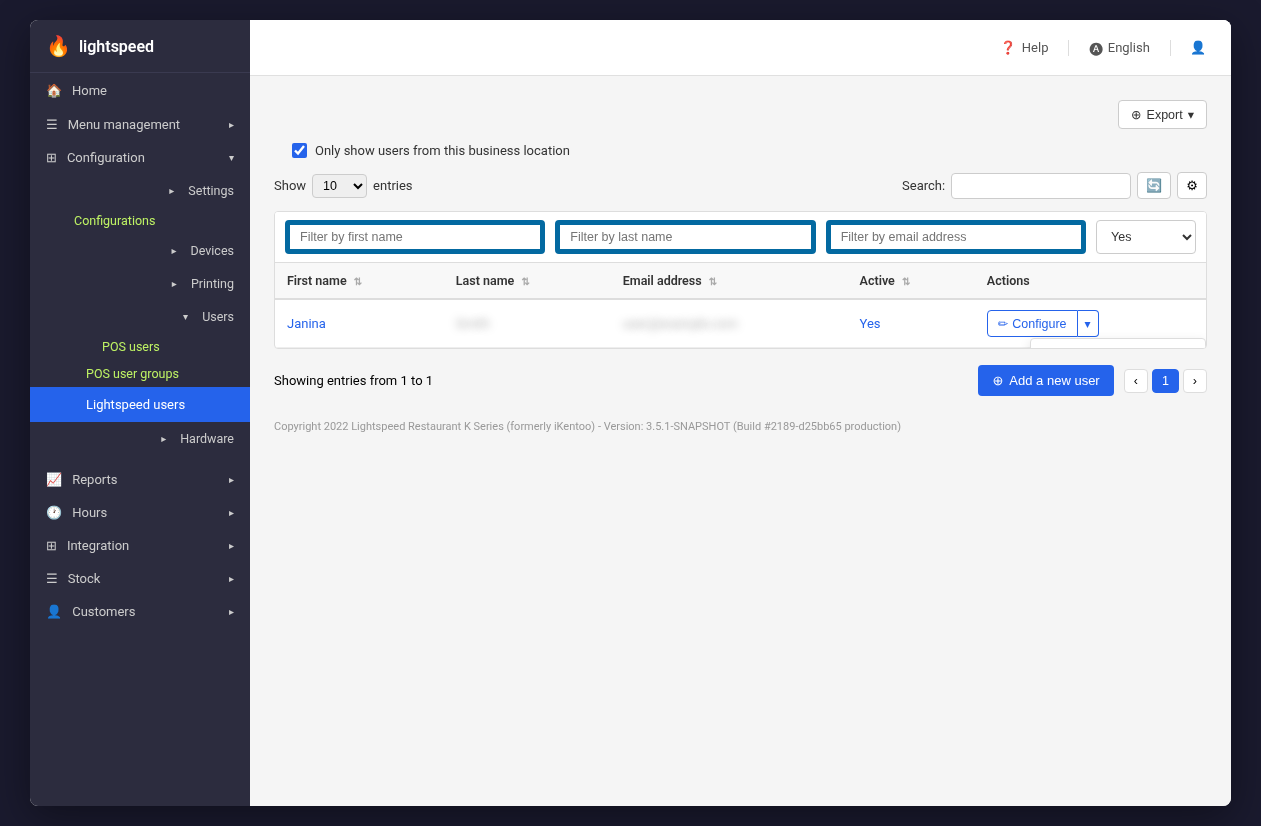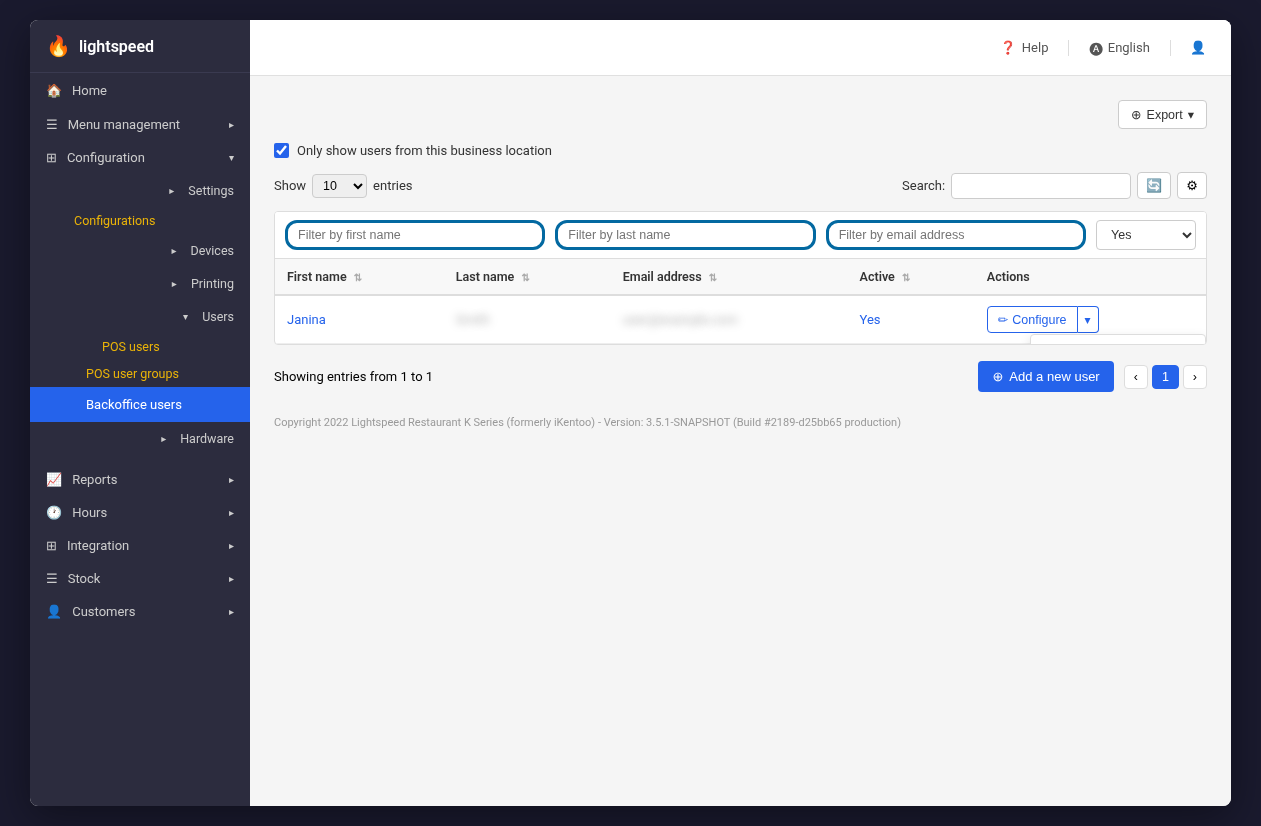--- a/index.html
+++ b/index.html
@@ -6,50 +6,50 @@
     body { font-family: -apple-system, BlinkMacSystemFont, 'Segoe UI', Roboto, sans-serif; font-size: 13px; background: #1a1a2e; display: flex; justify-content: center; align-items: center; min-height: 100vh; }
     .window { width: 1201px; height: 786px; background: #f0f0f0; border-radius: 8px; overflow: hidden; display: flex; box-shadow: 0 10px 40px rgba(0,0,0,0.4); }
     
     .sidebar { width: 220px; background: #2c2c3e; color: #ccc; flex-shrink: 0; display: flex; flex-direction: column; overflow-y: auto; }
     .sidebar-logo { padding: 14px 16px; display: flex; align-items: center; gap: 8px; border-bottom: 1px solid #3a3a50; }
     .logo-icon { color: #e84545; font-size: 20px; }
     .logo-text { color: #fff; font-size: 16px; font-weight: 600; }
     .sidebar-item { display: flex; align-items: center; gap: 10px; padding: 10px 16px; cursor: pointer; color: #ccc; font-size: 13px; }
     .sidebar-item.active { background: #2563eb; color: #fff; }
     .sidebar-item .icon { width: 16px; text-align: center; font-size: 13px; }
-    .sidebar-sub { padding-left: 32px; padding-top: 6px; padding-bottom: 6px; cursor: pointer; color: #eab308; font-size: 12.5px; display: block; }
+    .sidebar-sub { padding-left: 32px; padding-top: 6px; padding-bottom: 6px; cursor: pointer; color: #bef264; font-size: 12.5px; display: block; }
     .sidebar-parent { display: flex; align-items: center; gap: 10px; padding: 9px 16px; cursor: pointer; color: #ccc; font-size: 13px; }
     .sidebar-parent .chevron { margin-left: auto; font-size: 10px; }
     .sidebar-chevron-down::after { content: '▾'; }
     .sidebar-chevron-right::after { content: '▸'; }
     
     .main { flex: 1; display: flex; flex-direction: column; background: #f5f5f5; overflow: hidden; }
     
     .topbar { background: #fff; padding: 12px 24px; display: flex; align-items: center; justify-content: flex-end; gap: 20px; border-bottom: 1px solid #e0e0e0; min-height: 56px; }
     .topbar-item { display: flex; align-items: center; gap: 5px; color: #555; cursor: pointer; font-size: 13px; }
     
     .content { flex: 1; padding: 24px; overflow-y: auto; }
     .page-title { font-size: 20px; font-weight: 700; color: #222; margin-bottom: 20px; }
     
     .toolbar { display: flex; justify-content: flex-end; margin-bottom: 14px; }
     .btn-export { background: #fff; border: 1px solid #ccc; padding: 6px 12px; border-radius: 4px; cursor: pointer; font-size: 12.5px; color: #333; display: flex; align-items: center; gap: 5px; }
     
-    .checkbox-row { display: flex; align-items: flex-start; gap: 8px; margin-bottom: 14px; color: #333; font-size: 13px; }
+    .checkbox-row { display: flex; align-items: flex-start; gap: 8px; margin-bottom: 14px; color: #333; font-size: 13px; margin-left: 18px; }
     .checkbox-row input[type=checkbox] { width: 15px; height: 15px; accent-color: #2563eb; }
     
     .table-controls { display: flex; align-items: center; justify-content: space-between; margin-bottom: 12px; }
     .show-entries { display: flex; align-items: center; gap: 6px; font-size: 13px; color: #333; }
     .show-entries select { border: 1px solid #ccc; padding: 3px 6px; border-radius: 4px; font-size: 12.5px; }
     .search-box { display: flex; align-items: center; gap: 6px; }
     .search-box label { font-size: 13px; color: #333; }
     .search-box input { border: 1px solid #ccc; padding: 5px 8px; border-radius: 4px; font-size: 12.5px; width: 180px; }
     .search-btn { border: 1px solid #ccc; background: #fff; padding: 5px 8px; border-radius: 4px; cursor: pointer; font-size: 13px; }
     
     .filter-row { display: flex; gap: 10px; margin-bottom: 0; }
-    .filter-input { border: 3px solid #0369a1; padding: 5px 10px; border-radius: 12px; font-size: 12.5px; color: #888; flex: 1; }
+    .filter-input { border: 5px solid #0369a1; padding: 5px 10px; border-radius: 4px; font-size: 12.5px; color: #888; flex: 1; }
     .filter-select { border: 1px solid #ccc; padding: 5px 10px; border-radius: 4px; font-size: 12.5px; color: #333; background: #fff; width: 100px; }
     
     .table-wrap { background: #fff; border: 1px solid #ddd; border-radius: 4px; overflow: hidden; margin-top: 0; }
     table { width: 100%; border-collapse: collapse; }
     thead tr { background: #f8f8f8; border-bottom: 2px solid #ddd; }
     thead th { padding: 10px 12px; text-align: left; font-weight: 600; font-size: 12.5px; color: #333; cursor: pointer; }
     thead th .sort-icon { color: #aaa; font-size: 10px; margin-left: 4px; }
     tbody tr { border-bottom: 1px solid #eee; }
     tbody td { padding: 10px 12px; font-size: 13px; color: #333; }
     .link-blue { color: #2563eb; cursor: pointer; text-decoration: none; }
@@ -118,21 +118,21 @@
     </div>
 
     <div class="sidebar-parent" style="padding-left:28px; font-size:12.5px;">
       <span class="chevron sidebar-chevron-down"></span>
       <span style="margin-left:4px;">Users</span>
     </div>
 
     <span class="sidebar-sub" style="padding-left:72px;">POS users</span>
     <span class="sidebar-sub" style="padding-left:56px;">POS user groups</span>
     <div class="sidebar-item active" style="padding-left:56px;">
-      <span>Backoffice users</span>
+      <span>Lightspeed users</span>
     </div>
 
     <div class="sidebar-parent" style="padding-left:28px; font-size:12.5px;">
       <span class="chevron sidebar-chevron-right"></span>
       <span style="margin-left:4px;">Hardware</span>
     </div>
 
     <div class="sidebar-parent" style="margin-top:8px;">
       <span class="icon">📈</span>
       <span>Reports</span>

